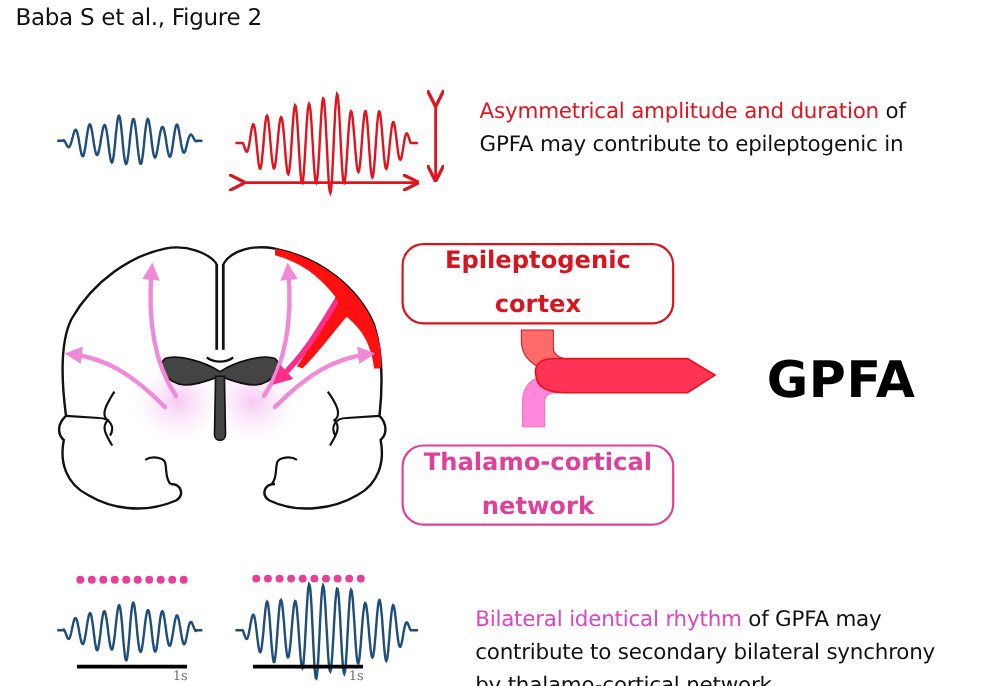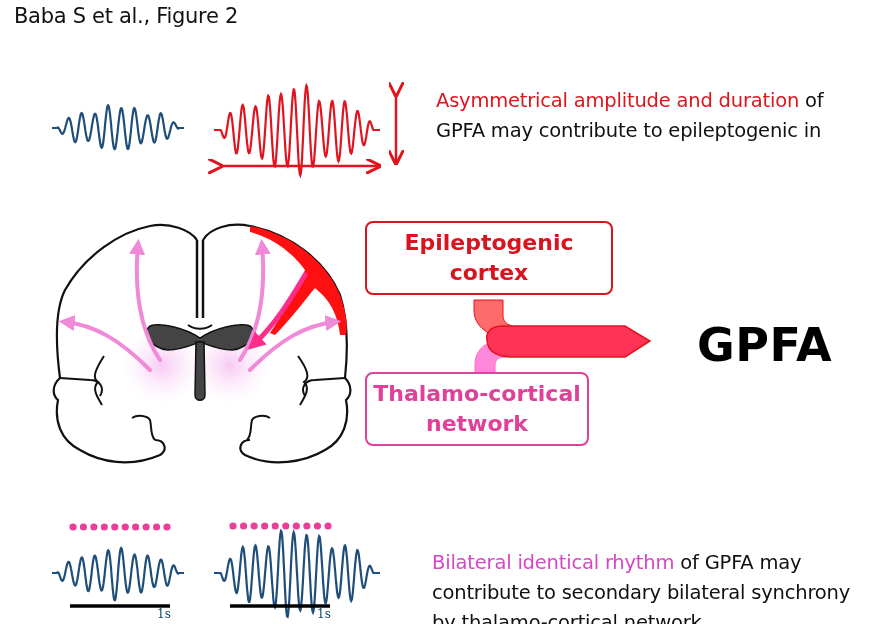--- a/index.html
+++ b/index.html
@@ -5,27 +5,27 @@
   html, body { margin: 0; padding: 0; background: #ffffff; }
   body { width: 896px; height: 624px; position: relative; overflow: hidden;
          font-family: "DejaVu Sans", sans-serif; color: #111; }
   .abs { position: absolute; }
   #fig-title { left: 4px; top: 4px; font-size: 21px; color: #111; font-family: "DejaVu Sans", sans-serif; letter-spacing: -0.3px; margin-left: 10px; }
   .caption { font-size: 19.5px; line-height: 30px; color: #111; letter-spacing: -0.2px; }
   #caption-top { left: 436px; top: 86px; }
   #caption-bottom { left: 432px; top: 520px; margin-top: 28px; }
   .hl-red { color: #e0141e; }
   .hl-pink { color: #d946c5; }
-  .box { position: absolute; background: #fff; border-radius: 8px; text-align: center;
+  .box { position: absolute; background: #fff; border-radius: 20px; text-align: center;
          font-weight: bold; font-size: 22px; line-height: 30px; box-sizing: border-box;
-         display: flex; flex-direction: column; justify-content: center; }
+         display: flex; flex-direction: column; justify-content: space-between; }
   #box-epi { left: 365px; top: 221px; width: 248px; height: 74px; border: 2.5px solid #d8141e; color: #d8141e; }
-  #box-thal { left: 365px; top: 372px; width: 224px; height: 74px; border: 2.5px solid #e0409a; color: #e0409a; }
+  #box-thal { left: 365px; top: 404px; width: 248px; height: 74px; border: 2.5px solid #e0409a; color: #e0409a; }
   #gpfa-label { left: 697px; top: 318px; font-size: 46px; font-weight: bold; color: #000; letter-spacing: 0.5px; }
-  .scale-label { font-size: 12px; font-family: "DejaVu Serif", serif; color: #0c4a6e; }
+  .scale-label { font-size: 12px; font-family: "DejaVu Serif", serif; color: #737373; }
   svg { position: absolute; left: 0; top: 0; }
 </style>
 </head>
 <body>
 
 <div id="fig-title" class="abs">Baba S et al., Figure 2</div>
 
 <div id="caption-top" class="abs caption">
   <div><span class="hl-red">Asymmetrical amplitude and duration</span><span> of</span></div>
   <div>GPFA may contribute to epileptogenic in</div>

